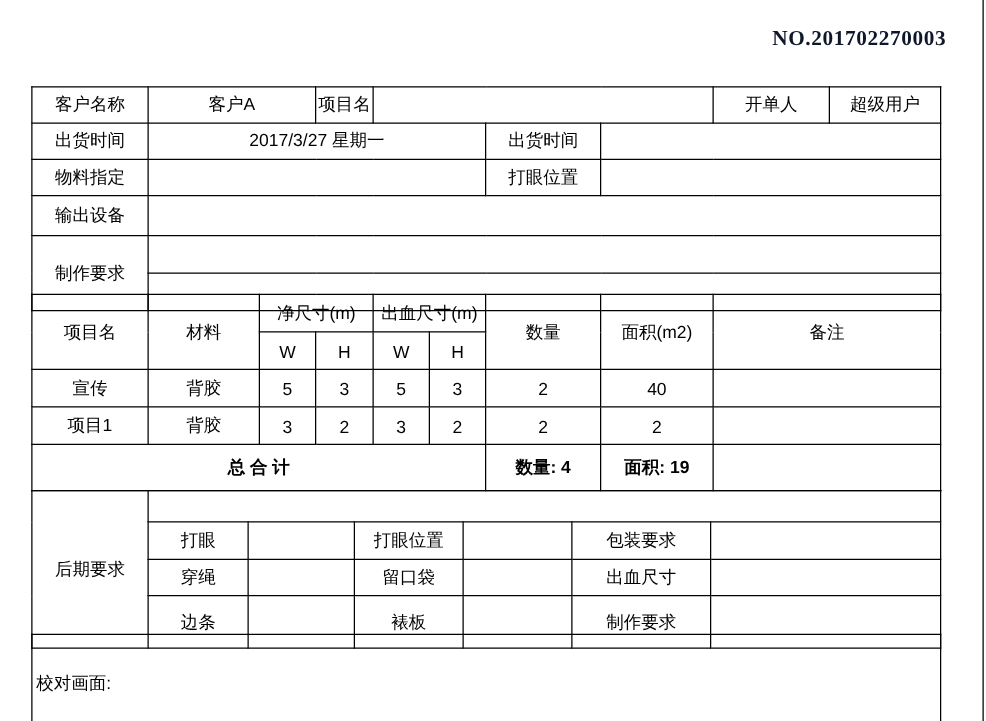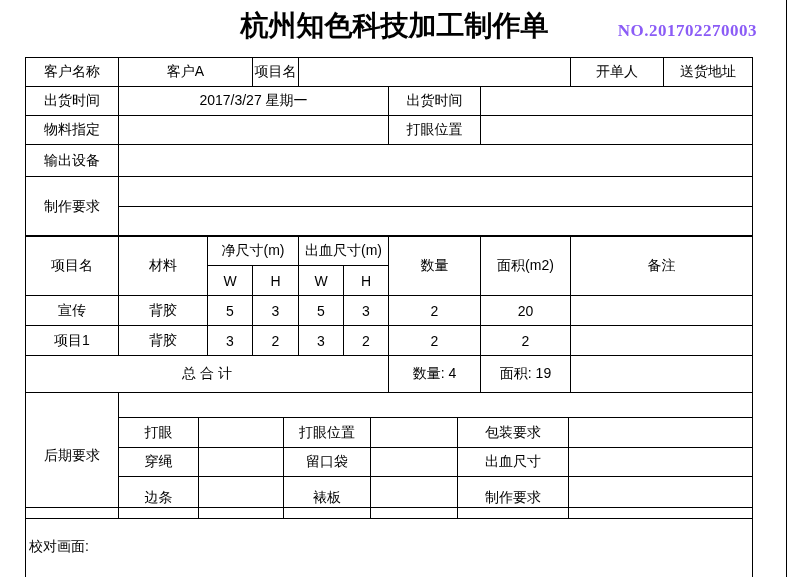--- a/index.html
+++ b/index.html
@@ -1,40 +1,39 @@
 <!DOCTYPE html>
 <html><head>
 <meta charset="utf-8">
 <style>
   html,body{margin:0;padding:0;background:#fff;}
   .page{position:relative;width:789px;height:577px;background:#ffffff;overflow:hidden;
         font-family:"Liberation Sans",sans-serif;color:#000;}
   .title{position:absolute;top:7px;left:0;width:100%;text-align:center;
          font-size:28px;font-weight:bold;white-space:nowrap;}
   .order-no{position:absolute;top:21px;right:32px;font-size:17px;font-weight:bold;
-            color:#8b5cf6;font-family:"Liberation Serif",serif;letter-spacing:0.5px;}
+            color:#0f172a;font-family:"Liberation Serif",serif;letter-spacing:0.5px;}
   .edge-line{position:absolute;top:0;left:786px;width:1px;height:577px;background:#000;}
   table.tbl{position:absolute;left:25px;border-collapse:collapse;table-layout:fixed;}
   table.tbl td{border:1px solid #000;font-size:14px;text-align:center;vertical-align:middle;
                padding:0;overflow:hidden;white-space:nowrap;}
   td.left{text-align:left;padding-left:5px;}
-  td.bold{font-weight:normal;}
+  td.bold{font-weight:bold;}
   td.wh{font-size:13px;}
-  #t1{top:57px;}
+  #t1{top:69px;}
   #t2{top:235px;}
   #t3{top:392px;}
   #t4{top:507px;}
   #t4 td{vertical-align:top;text-align:left;padding:30px 0 0 3px;border-bottom:none;}
 </style>
 </head>
 <body>
 
 <div class="page">
 
-  <div class="title">杭州知色科技加工制作单</div>
   <div class="order-no">NO.201702270003</div>
   <div class="edge-line"></div>
 
   <table class="tbl" id="t1">
     <colgroup>
       <col style="width:93px">
         <col style="width:134px">
         <col style="width:46px">
         <col style="width:90px">
       <col style="width:92px">
@@ -42,21 +41,21 @@
         <col style="width:93px">
         <col style="width:89px">
     </colgroup>
     <tbody>
         <tr style="height:29px">
       <td>客户名称</td>
       <td>客户A</td>
       <td>项目名</td>
       <td colspan="3"></td>
       <td>开单人</td>
-      <td>送货地址</td>
+      <td>超级用户</td>
     </tr>
     <tr style="height:29px">
       <td>出货时间</td>
       <td colspan="3">2017/3/27 星期一</td>
       <td>出货时间</td>
       <td colspan="3"></td>
     </tr>
     <tr style="height:29px">
       <td>物料指定</td>
       <td colspan="3"></td>
@@ -106,21 +105,21 @@
       <td class="wh">H</td>
     </tr>
     <tr style="height:30px">
       <td class="left">宣传</td>
       <td class="left">背胶</td>
       <td>5</td>
       <td>3</td>
       <td>5</td>
       <td>3</td>
       <td>2</td>
-      <td>20</td>
+      <td>40</td>
       <td></td>
     </tr>
     <tr style="height:30px">
       <td class="left">项目1</td>
       <td class="left">背胶</td>
       <td>3</td>
       <td>2</td>
       <td>3</td>
       <td>2</td>
       <td>2</td>

